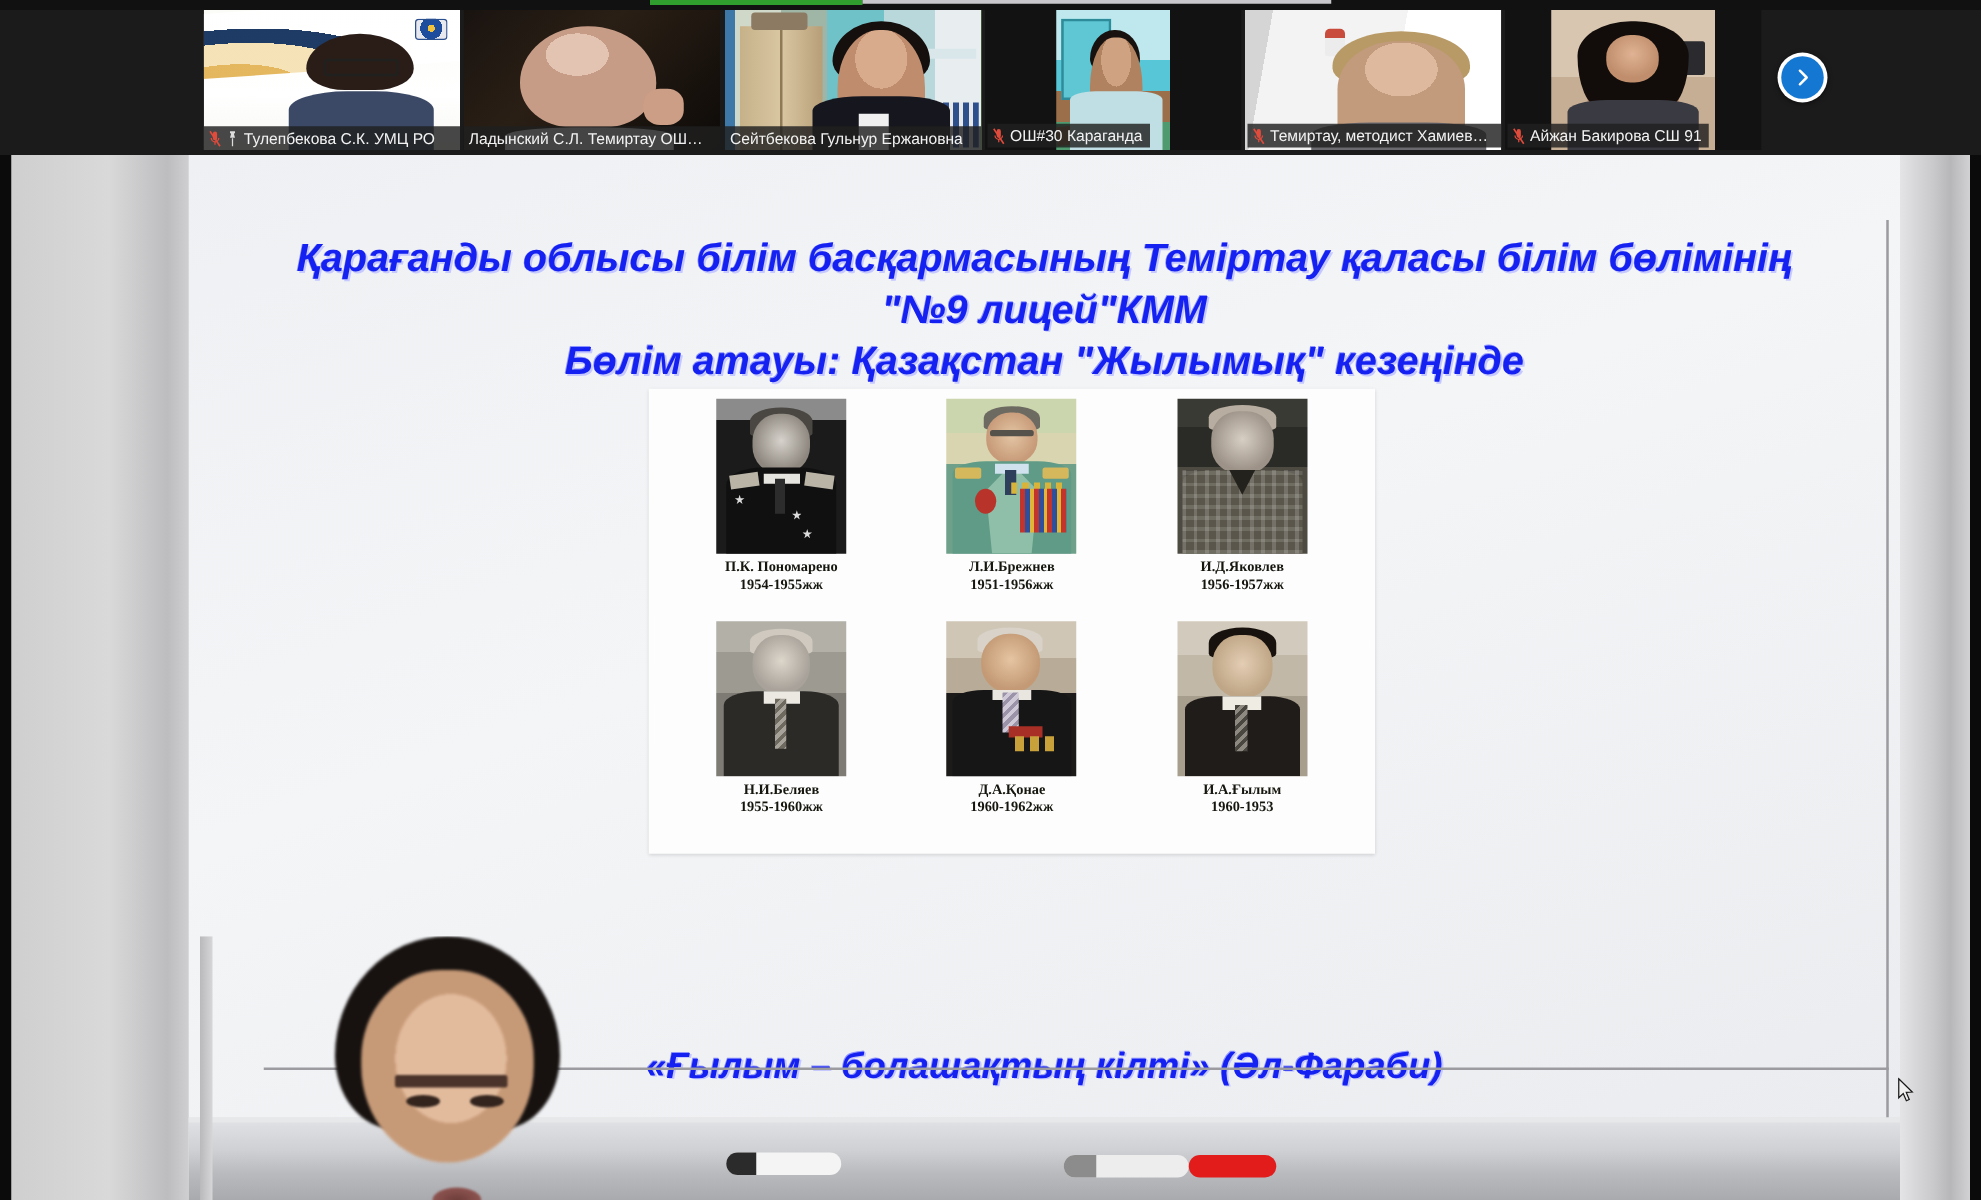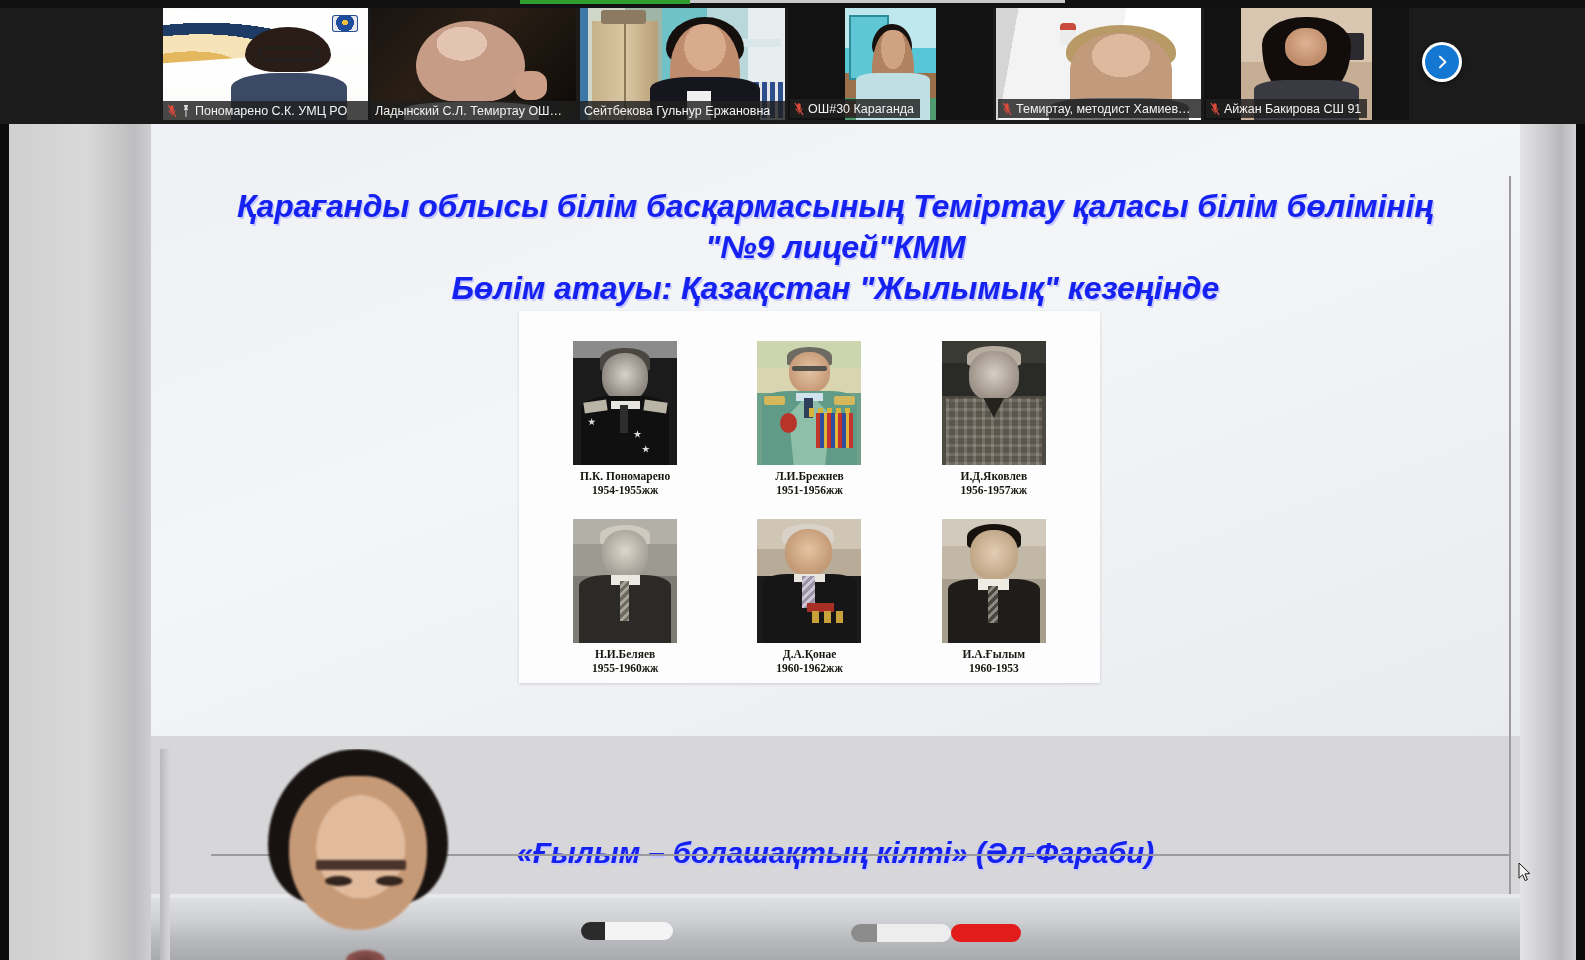--- a/index.html
+++ b/index.html
@@ -117,21 +117,21 @@
 
   
   #share{position:absolute;left:0;top:124px;width:1585px;height:836px;overflow:hidden;
      background:#d7d7d9;}
   #left-black{position:absolute;left:0;top:0;width:9px;height:100%;background:#0b0b0b;}
   #right-black{position:absolute;right:0;top:0;width:9px;height:100%;background:#0b0b0b;}
   #wall-left{position:absolute;left:9px;top:0;width:142px;height:100%;
      background:linear-gradient(90deg,#cfcfd0 0%,#d9d9da 55%,#bdbdbf 88%,#cfcfd1 100%);}
   #wall-right{position:absolute;left:1520px;top:0;width:56px;height:100%;
      background:linear-gradient(90deg,#e4e4e6 0%,#c9c9cb 48%,#b7b7b9 72%,#d2d2d4 100%);}
-  #board{position:absolute;left:151px;top:0;width:1369px;height:612px;
+  #board{position:absolute;left:151px;top:0;width:1369px;height:836px;
      background:linear-gradient(160deg,#eef0f3 0%,#f4f5f7 42%,#e9ebee 100%);}
   #board-rightline{position:absolute;left:1358px;top:52px;width:1.5px;height:730px;background:#9b9ba0;}
   #board-bottomline{position:absolute;left:60px;top:730px;width:1300px;height:1.5px;background:#9b9ba0;}
   #board-ledge{position:absolute;left:0;top:770px;width:1369px;height:66px;
      background:linear-gradient(180deg,#e2e3e6 0%,#cfd0d3 40%,#b9babe 68%,#a9aaae 100%);}
   .marker{position:absolute;height:18px;border-radius:9px;}
   .marker .cap{position:absolute;left:0;top:0;width:26%;height:100%;border-radius:9px 0 0 9px;}
 
   
   .slide-text{position:absolute;color:#1521f0;font-weight:bold;font-style:italic;
@@ -140,21 +140,21 @@
   #title-block{left:151px;top:62px;width:1369px;font-size:31.5px;line-height:41px;}
   #quote-line{left:151px;top:713px;width:1369px;font-size:29px;}
   #teacher-line{left:151px;top:808px;width:1369px;font-size:29px;}
 
   
   #photo-card{position:absolute;left:519px;top:311px;width:581px;height:372px;background:#fdfdfd;
      box-shadow:0 1px 3px rgba(0,0,0,.14);}
   #photo-grid{position:absolute;left:0;top:0;width:100%;height:100%;
      display:grid;grid-template-columns:repeat(3,1fr);grid-template-rows:repeat(2,1fr);
      padding:8px 14px;box-sizing:border-box;}
-  .pcell{display:flex;flex-direction:column;align-items:center;justify-content:flex-end;}
+  .pcell{display:flex;flex-direction:column;align-items:center;justify-content:flex-start;}
   .pphoto{width:104px;height:124px;background:#8a8a8a;overflow:hidden;position:relative;}
   .pcap{margin-top:5px;font-family:"Liberation Serif",serif;font-size:11.5px;
      color:#16160f;text-align:center;line-height:13.5px;font-weight:600;}
 
   
   .p-ponom{background:linear-gradient(180deg,#8b8b8b 0 14%,#1b1b1b 14% 100%);}
   .p-ponom .hd{position:absolute;left:28%;top:10%;width:44%;height:38%;
      background:radial-gradient(50% 50% at 50% 45%,#d7d2cb,#8d877f);border-radius:46%;}
   .p-ponom .hr{position:absolute;left:26%;top:6%;width:48%;height:18%;background:#4a4641;border-radius:50% 50% 10% 10%;}
   .p-ponom .bd{position:absolute;left:8%;top:44%;width:84%;height:56%;background:#101010;border-radius:34% 34% 0 0/20% 20% 0 0;}
@@ -271,21 +271,21 @@
               <path d="M5 9.4v2.4" stroke="#e04b3c" stroke-width="1"></path>
               <path d="M1 1 9 13" stroke="#e04b3c" stroke-width="1.3"></path>
             </svg>
         </span>
         <span class="pin-icon">
           <svg viewBox="0 0 10 14" width="10" height="14">
               <path d="M3 1h4v1.4l-.9.6.9 3.2H3l.9-3.2-.9-.6V1Z" fill="#dcdcdc"></path>
               <path d="M5 6.5V13" stroke="#dcdcdc" stroke-width="1"></path>
             </svg>
         </span>
-        <span class="nm">Пономарено С.К. УМЦ РО</span>
+        <span class="nm">Тулепбекова С.К. УМЦ РО</span>
       </div>
     </div>
 
     <div class="tile active" style="left:580px;width:205px;">
       <div class="vid bg-room3">
         <div class="cab3"></div>
         <div class="box3"></div>
         <div class="shelf3"></div>
         <div class="files3"></div>
         <div class="hair-c"></div>

